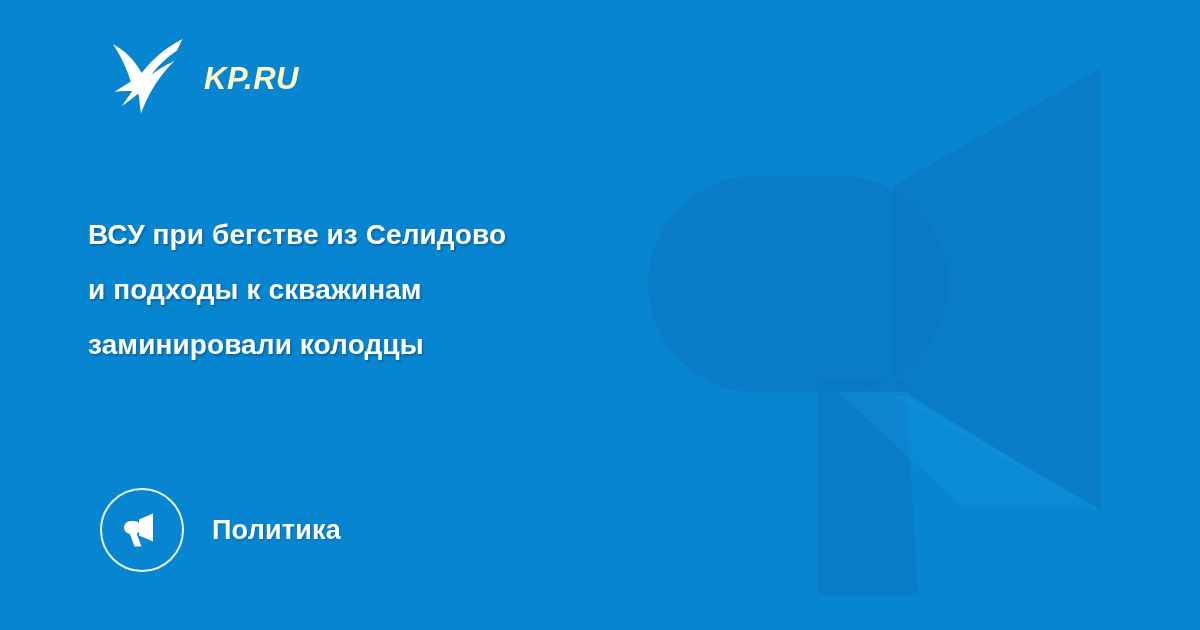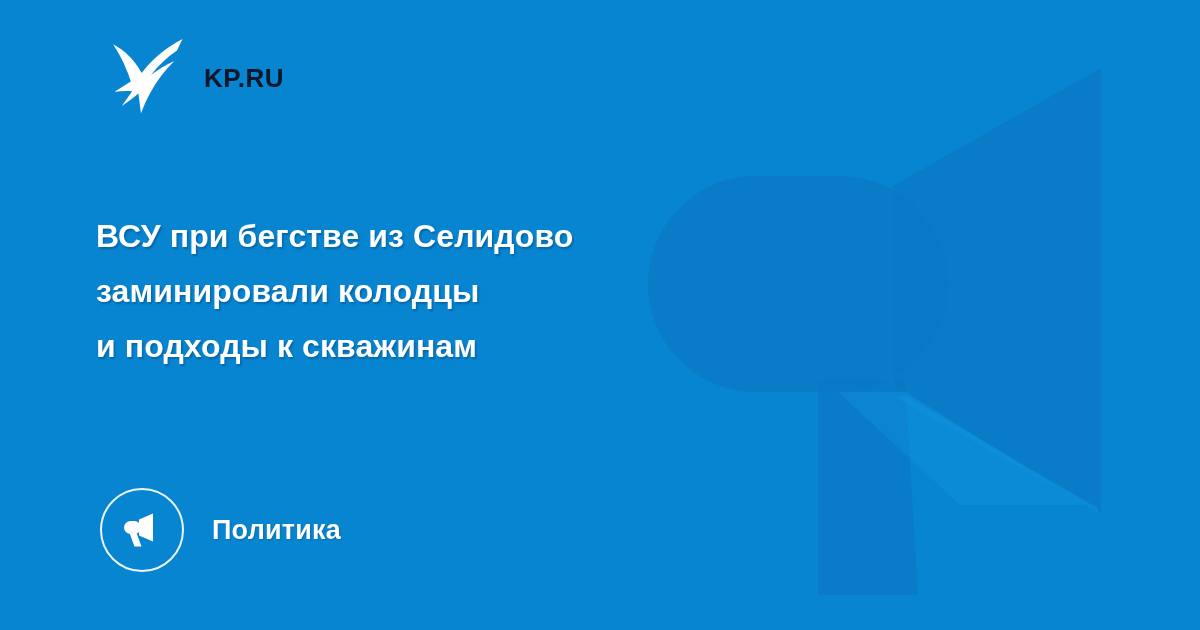--- a/index.html
+++ b/index.html
@@ -44,37 +44,38 @@
     width: 78px;
     height: 80px;
     display: block;
   }
   .brand-logo svg {
     display: block;
     width: 78px;
     height: 80px;
   }
   .brand-name {
-    color: #0f172a;
-    font-size: 26px;
+    color: #fef9c3;
+    font-size: 31px;
     font-weight: bold;
     letter-spacing: 0.5px;
     line-height: 1;
     white-space: nowrap;
     padding-top: 4px;
+    font-style: italic;
   }
 
   
   .headline {
     position: absolute;
-    left: 96px;
+    left: 88px;
     top: 188px;
     width: 940px;
     color: #ffffff;
-    font-size: 32px;
+    font-size: 28px;
     font-weight: bold;
     line-height: 55px;
     letter-spacing: 0.1px;
     text-shadow: 1.5px 1.5px 2px rgba(0, 48, 88, 0.35);
   }
   .headline-line {
     display: block;
     white-space: nowrap;
   }
 
@@ -155,22 +156,22 @@
                  C 58.0 28.6 50.2 33.3 43.1 38.9
                  C 50.3 29.4 59.1 21.2 69.0 14.5
                  L 74.5 3.0 Z" fill="#ffffff"></path>
       </svg>
     </span>
     <span class="brand-name">KP.RU</span>
   </div>
 
   <h1 class="headline">
     <span class="headline-line">ВСУ при бегстве из Селидово</span>
+    <span class="headline-line">и подходы к скважинам</span>
     <span class="headline-line">заминировали колодцы</span>
-    <span class="headline-line">и подходы к скважинам</span>
   </h1>
 
   <div class="category">
     <span class="category-icon">
       <svg viewBox="0 0 44 44" xmlns="http://www.w3.org/2000/svg" aria-hidden="true">
 
         <rect x="4" y="13" width="17" height="13" rx="6.5" ry="6.5" fill="#ffffff"></rect>
 
         <path d="M 19 11.5 L 33 5.5 L 33 33.5 L 19 27.5 Z" fill="#ffffff"></path>
 

